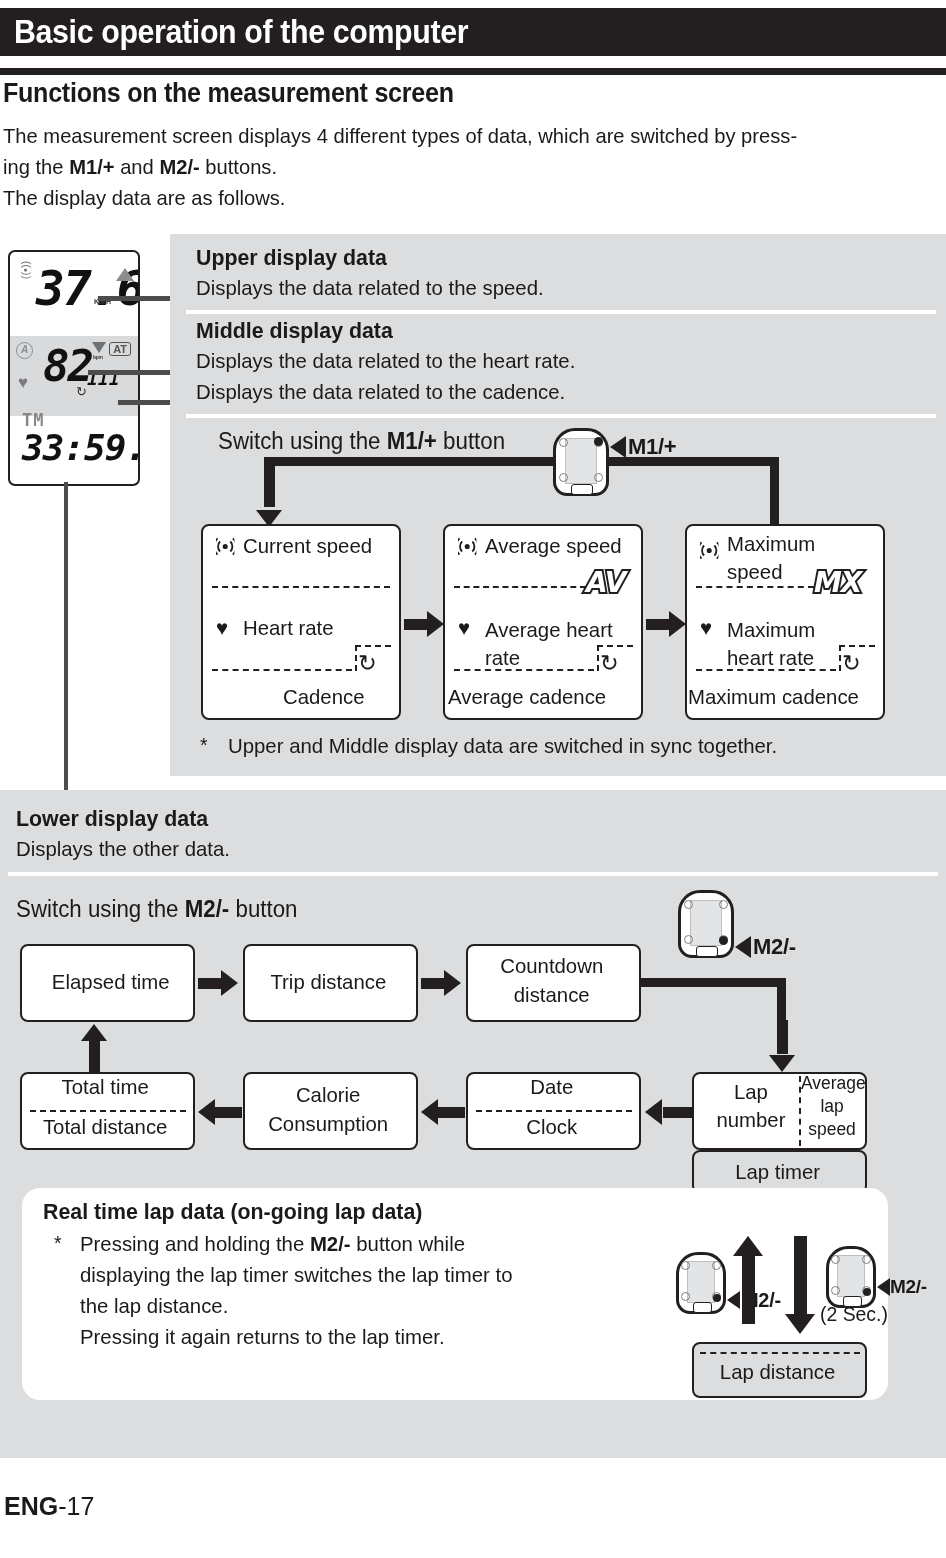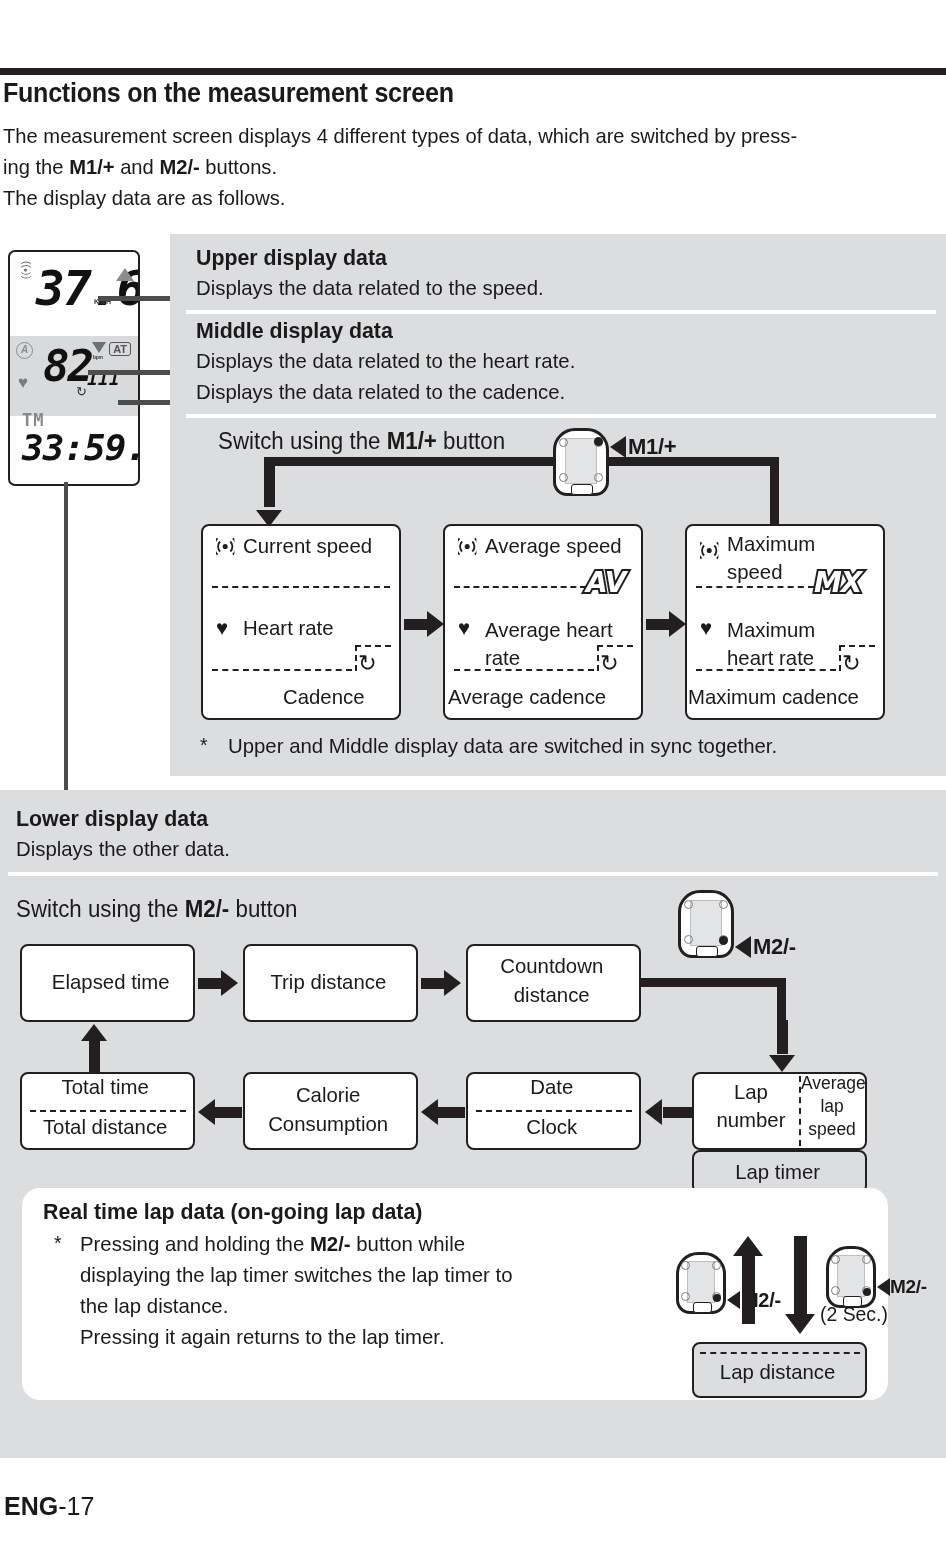--- a/index.html
+++ b/index.html
@@ -124,20 +124,23 @@
     position:absolute;background:#fff;border-radius:18px;box-sizing:border-box;
   }
   .footer{position:absolute;left:4px;top:1492px;font-size:25px;}
   .footer b{font-weight:bold;}
 </style>
 </head>
 <body>
 
 <div class="page">
 
+  <div class="titlebar">
+    <span>Basic operation of the computer</span>
+  </div>
   <div class="rule" style="top:68px;"></div>
 
   <div class="h2">Functions on the measurement screen</div>
 
   <div class="intro">
     <span>The measurement screen displays 4 different types of data, which are switched by press-</span><br>
     <span>ing the </span><b>M1/+</b><span> and </span><b>M2/-</b><span> buttons.</span><br>
     <span>The display data are as follows.</span>
   </div>
 

